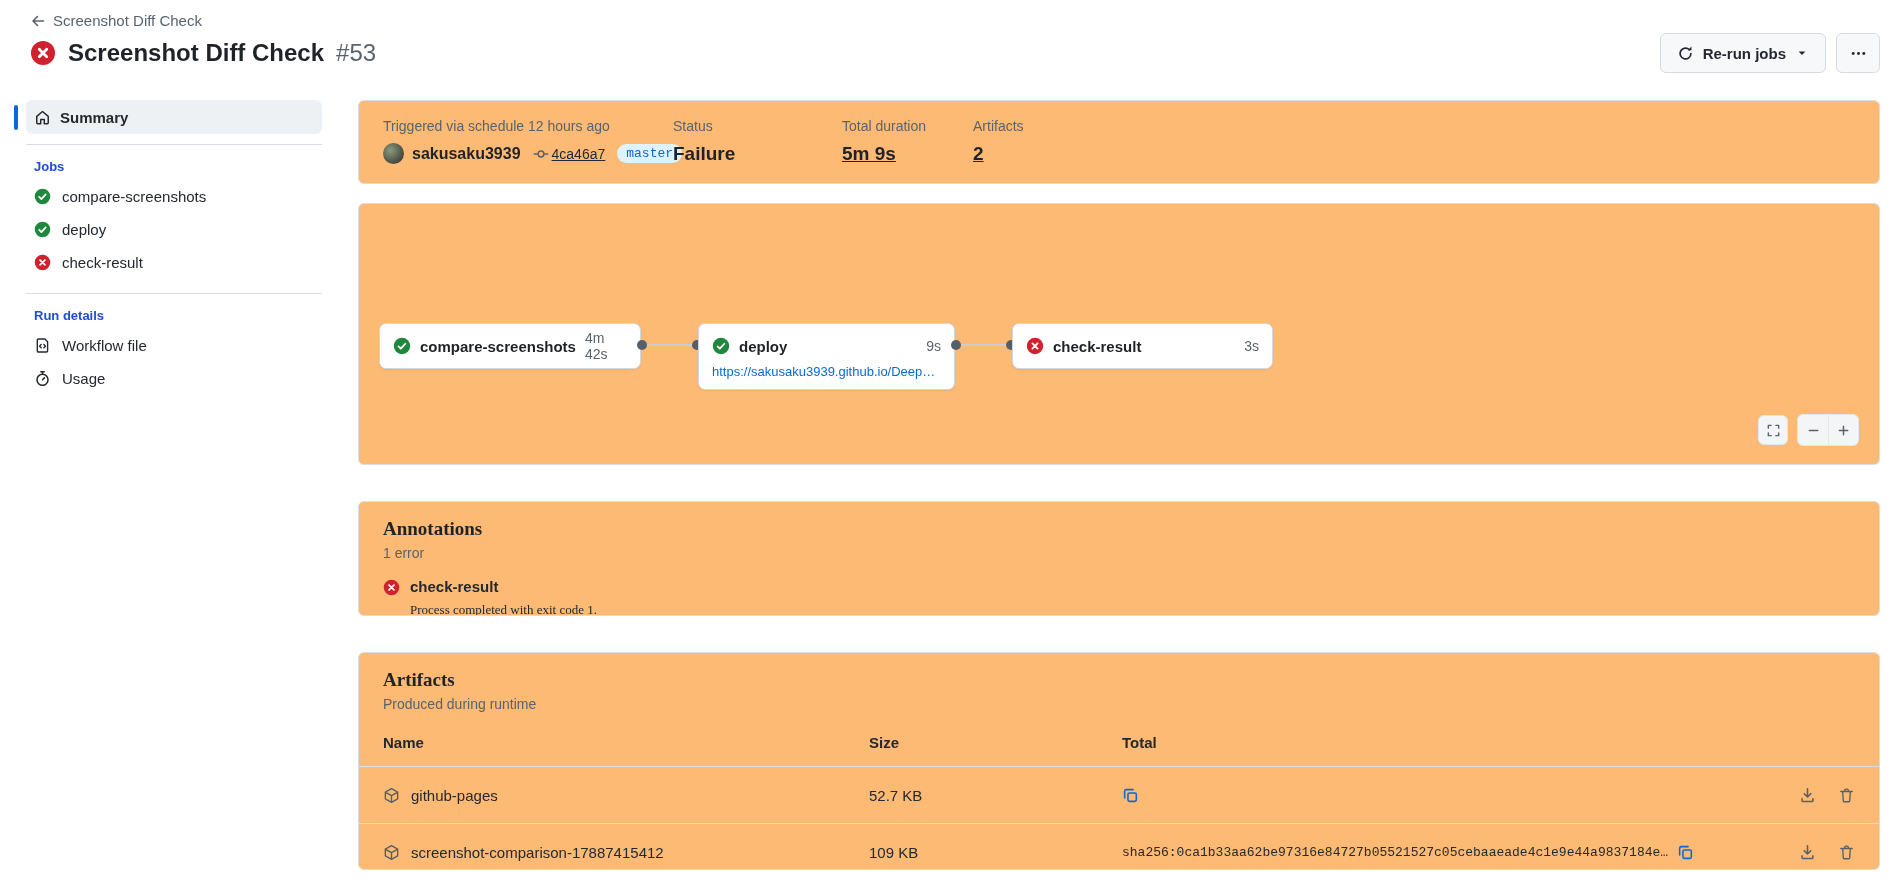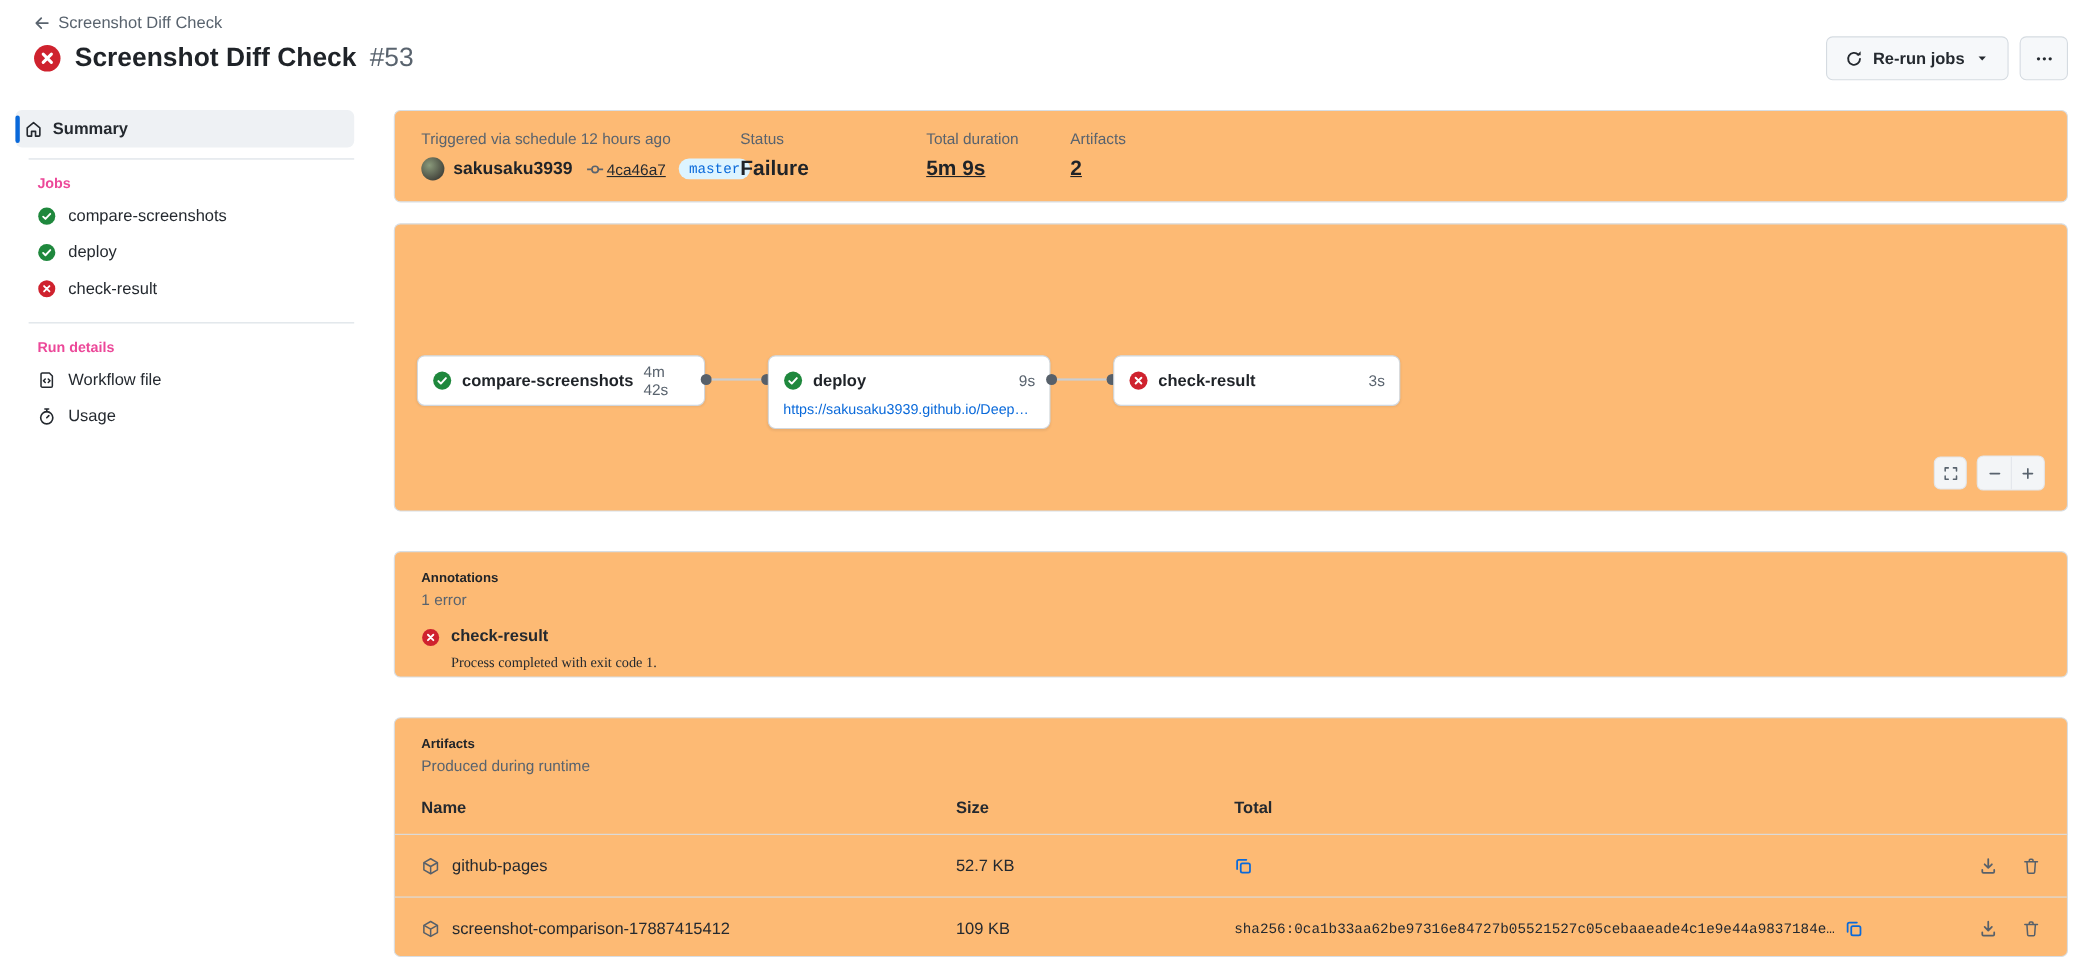--- a/index.html
+++ b/index.html
@@ -24,25 +24,25 @@
     font-family:"Liberation Sans",sans-serif; font-size:15px; font-weight:600; color:#24292f; cursor:pointer;
   }
   .btn-square { width:44px; justify-content:center; padding:0; }
 
   
   .layout { display:flex; align-items:flex-start; padding:0 14px; }
   .sidebar { width:308px; flex:none; position:relative; }
   .accent-bar { position:absolute; left:0; top:5px; width:4px; height:25px; background:#0969da; border-radius:2px; }
   .side-item {
     display:flex; align-items:center; gap:9px; height:34px; padding:0 8px;
-    border-radius:6px; font-size:15px; color:#24292f; cursor:pointer;
+    margin-left:12px; border-radius:6px; font-size:15px; color:#24292f; cursor:pointer;
   }
   .side-item.selected { background:#eef1f4; font-weight:600; }
   .side-divider { border:none; border-top:1px solid #d8dee4; margin:10px 0 4px 12px; }
-  .side-label { font-size:13px; font-weight:600; color:#ec4899; padding:10px 0 6px 20px; }
+  .side-label { font-size:13px; font-weight:600; color:#1d4ed8; padding:10px 0 6px 20px; }
   .side-job { display:flex; align-items:center; gap:11px; height:33px; padding-left:20px; font-size:15px; color:#24292f; cursor:pointer; }
 
   .main { flex:1; margin-left:36px; }
   .card { border:1px solid #d8dee4; border-radius:6px; background:#fdba74; }
 
   
   .run-summary { display:flex; padding:17px 24px; height:84px; }
   .meta-label { font-size:14px; color:#59636e; }
   .col-trigger { width:290px; }
   .col-status { width:129px; }
@@ -79,21 +79,21 @@
   .ctrl-btn {
     width:30px; height:30px; background:#f3f5f7; border:1px solid #e3e6ea; border-radius:6px;
     display:flex; align-items:center; justify-content:center; color:#59636e; cursor:pointer;
   }
   .zoom-seg { display:flex; background:#f3f5f7; border:1px solid #e3e6ea; border-radius:6px; overflow:hidden; }
   .zoom-cell { width:30px; height:30px; display:flex; align-items:center; justify-content:center; cursor:pointer; }
   .zoom-cell + .zoom-cell { border-left:1px solid #e3e6ea; }
 
   
   .annotations-card { margin-top:36px; height:115px; padding:16px 24px; overflow:hidden; }
-  .section-title { font-size:12px; font-weight:700; }
+  .section-title { font-size:19px; font-weight:700;font-family:Liberation Serif, serif; }
   .section-sub { font-size:14px; color:#59636e; margin-top:5px; }
   .annotation-item { display:flex; align-items:flex-start; gap:10px; margin-top:17px; }
   .annotation-body { display:flex; flex-direction:column; }
   .annotation-job { font-size:15px; font-weight:700; color:#24292f; }
   .annotation-msg { font-family:Liberation Serif, serif; font-size:13px; color:#24292f; margin-top:7px; }
 
   
   .artifacts-card { margin-top:36px; height:218px; padding-top:16px; overflow:hidden; }
   .artifacts-header { padding:0 24px; }
   .table-head {

